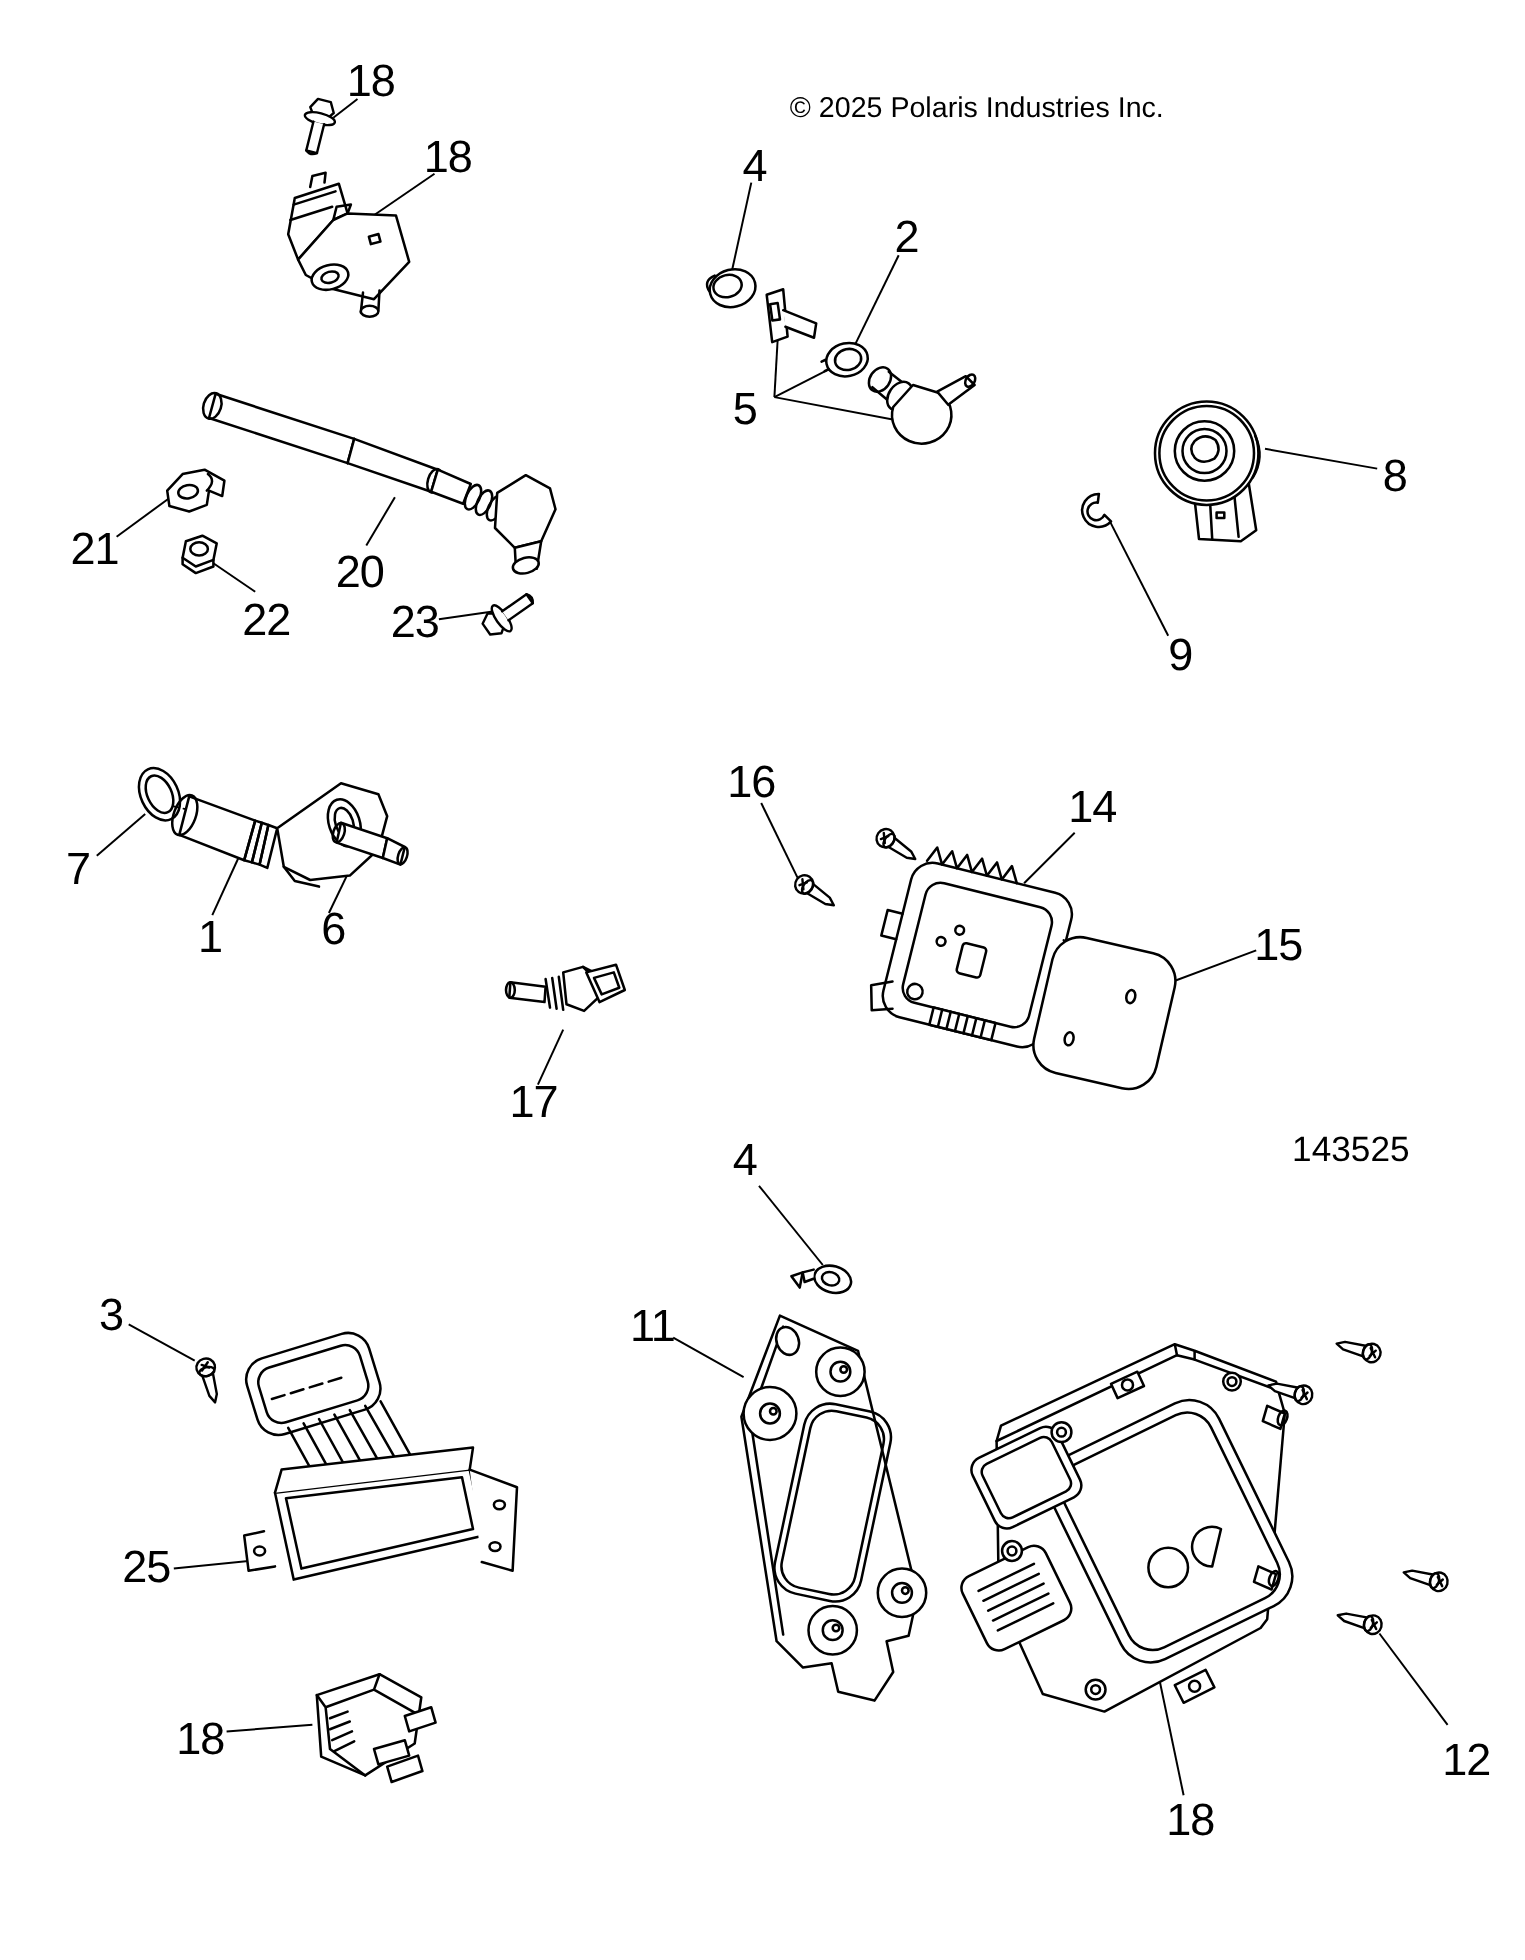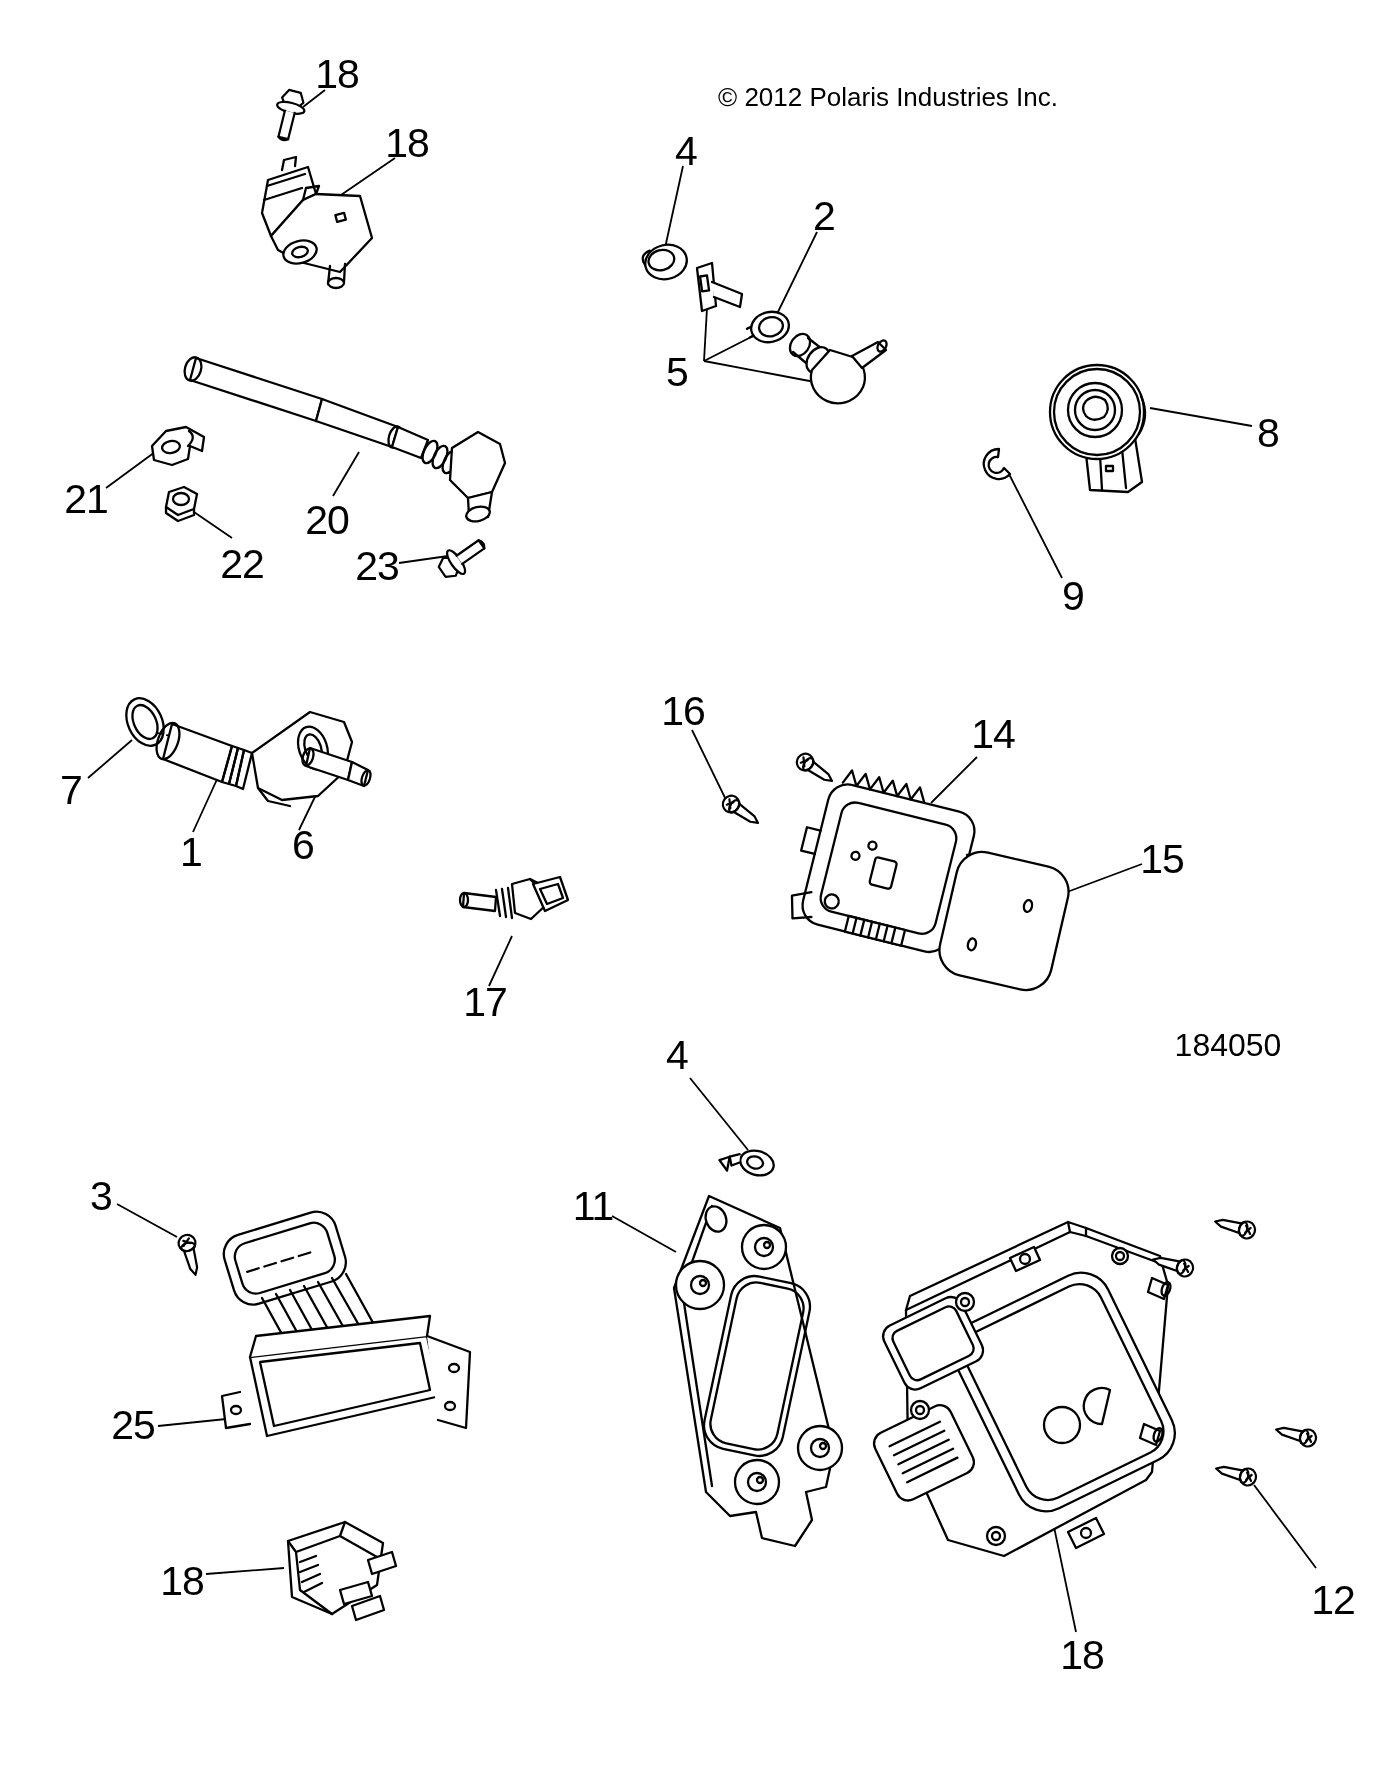--- a/index.html
+++ b/index.html
@@ -316,22 +316,22 @@
           <circle cx="1086" cy="1533" r="5"></circle>
       </g>
 
       <use href="#screw-pan" transform="translate(1247,1230) rotate(15)"></use>
       <use href="#screw-pan" transform="translate(1185,1268) rotate(15)"></use>
       <use href="#screw-pan" transform="translate(1308,1438) rotate(15)"></use>
       <use href="#screw-pan" transform="translate(1248,1477) rotate(15)"></use>
     </g>
   </svg>
 
-  <div class="copyright">© 2012 Polaris Industries Inc.</div>
-  <div class="fig-number">184050</div>
+  <div class="copyright">© 2025 Polaris Industries Inc.</div>
+  <div class="fig-number">143525</div>
 
   <div class="callout" style="left:191px;top:852px">1</div>
   <div class="callout" style="left:824px;top:216px">2</div>
   <div class="callout" style="left:101px;top:1196px">3</div>
   <div class="callout" style="left:686px;top:151px">4</div>
   <div class="callout" style="left:677px;top:372px">5</div>
   <div class="callout" style="left:303px;top:845px">6</div>
   <div class="callout" style="left:71px;top:790px">7</div>
   <div class="callout" style="left:1268px;top:433px">8</div>
   <div class="callout" style="left:1073px;top:596px">9</div>

